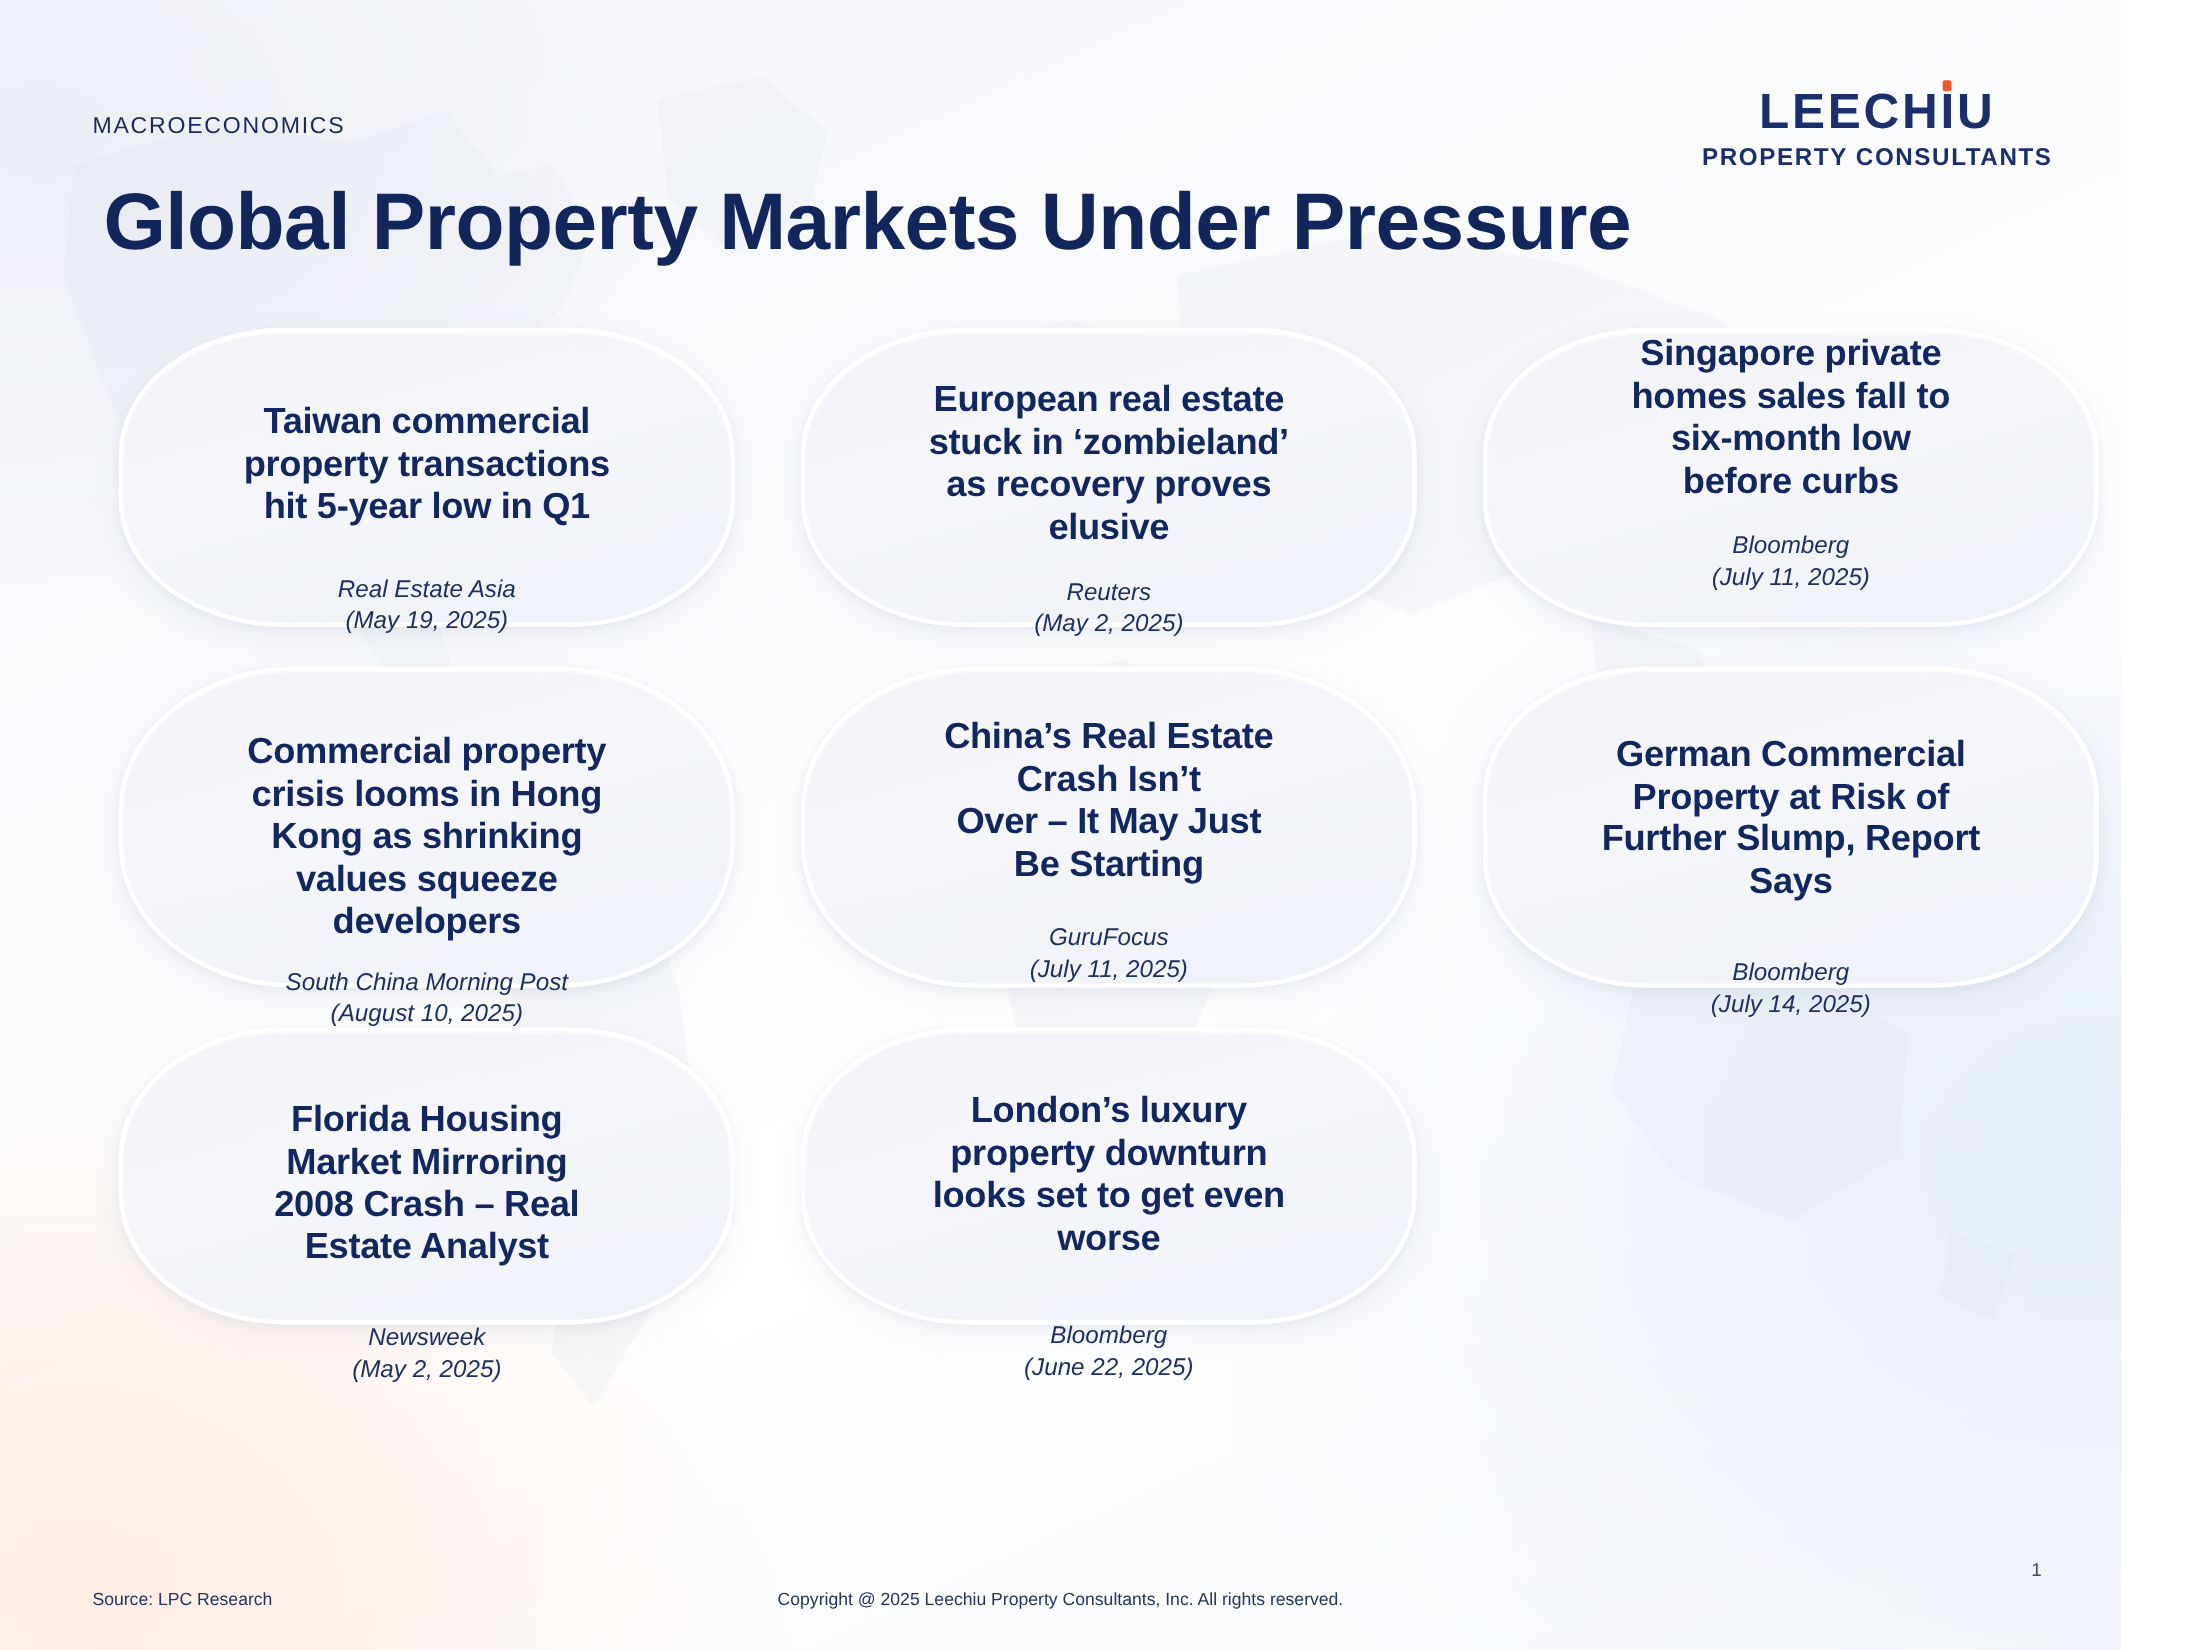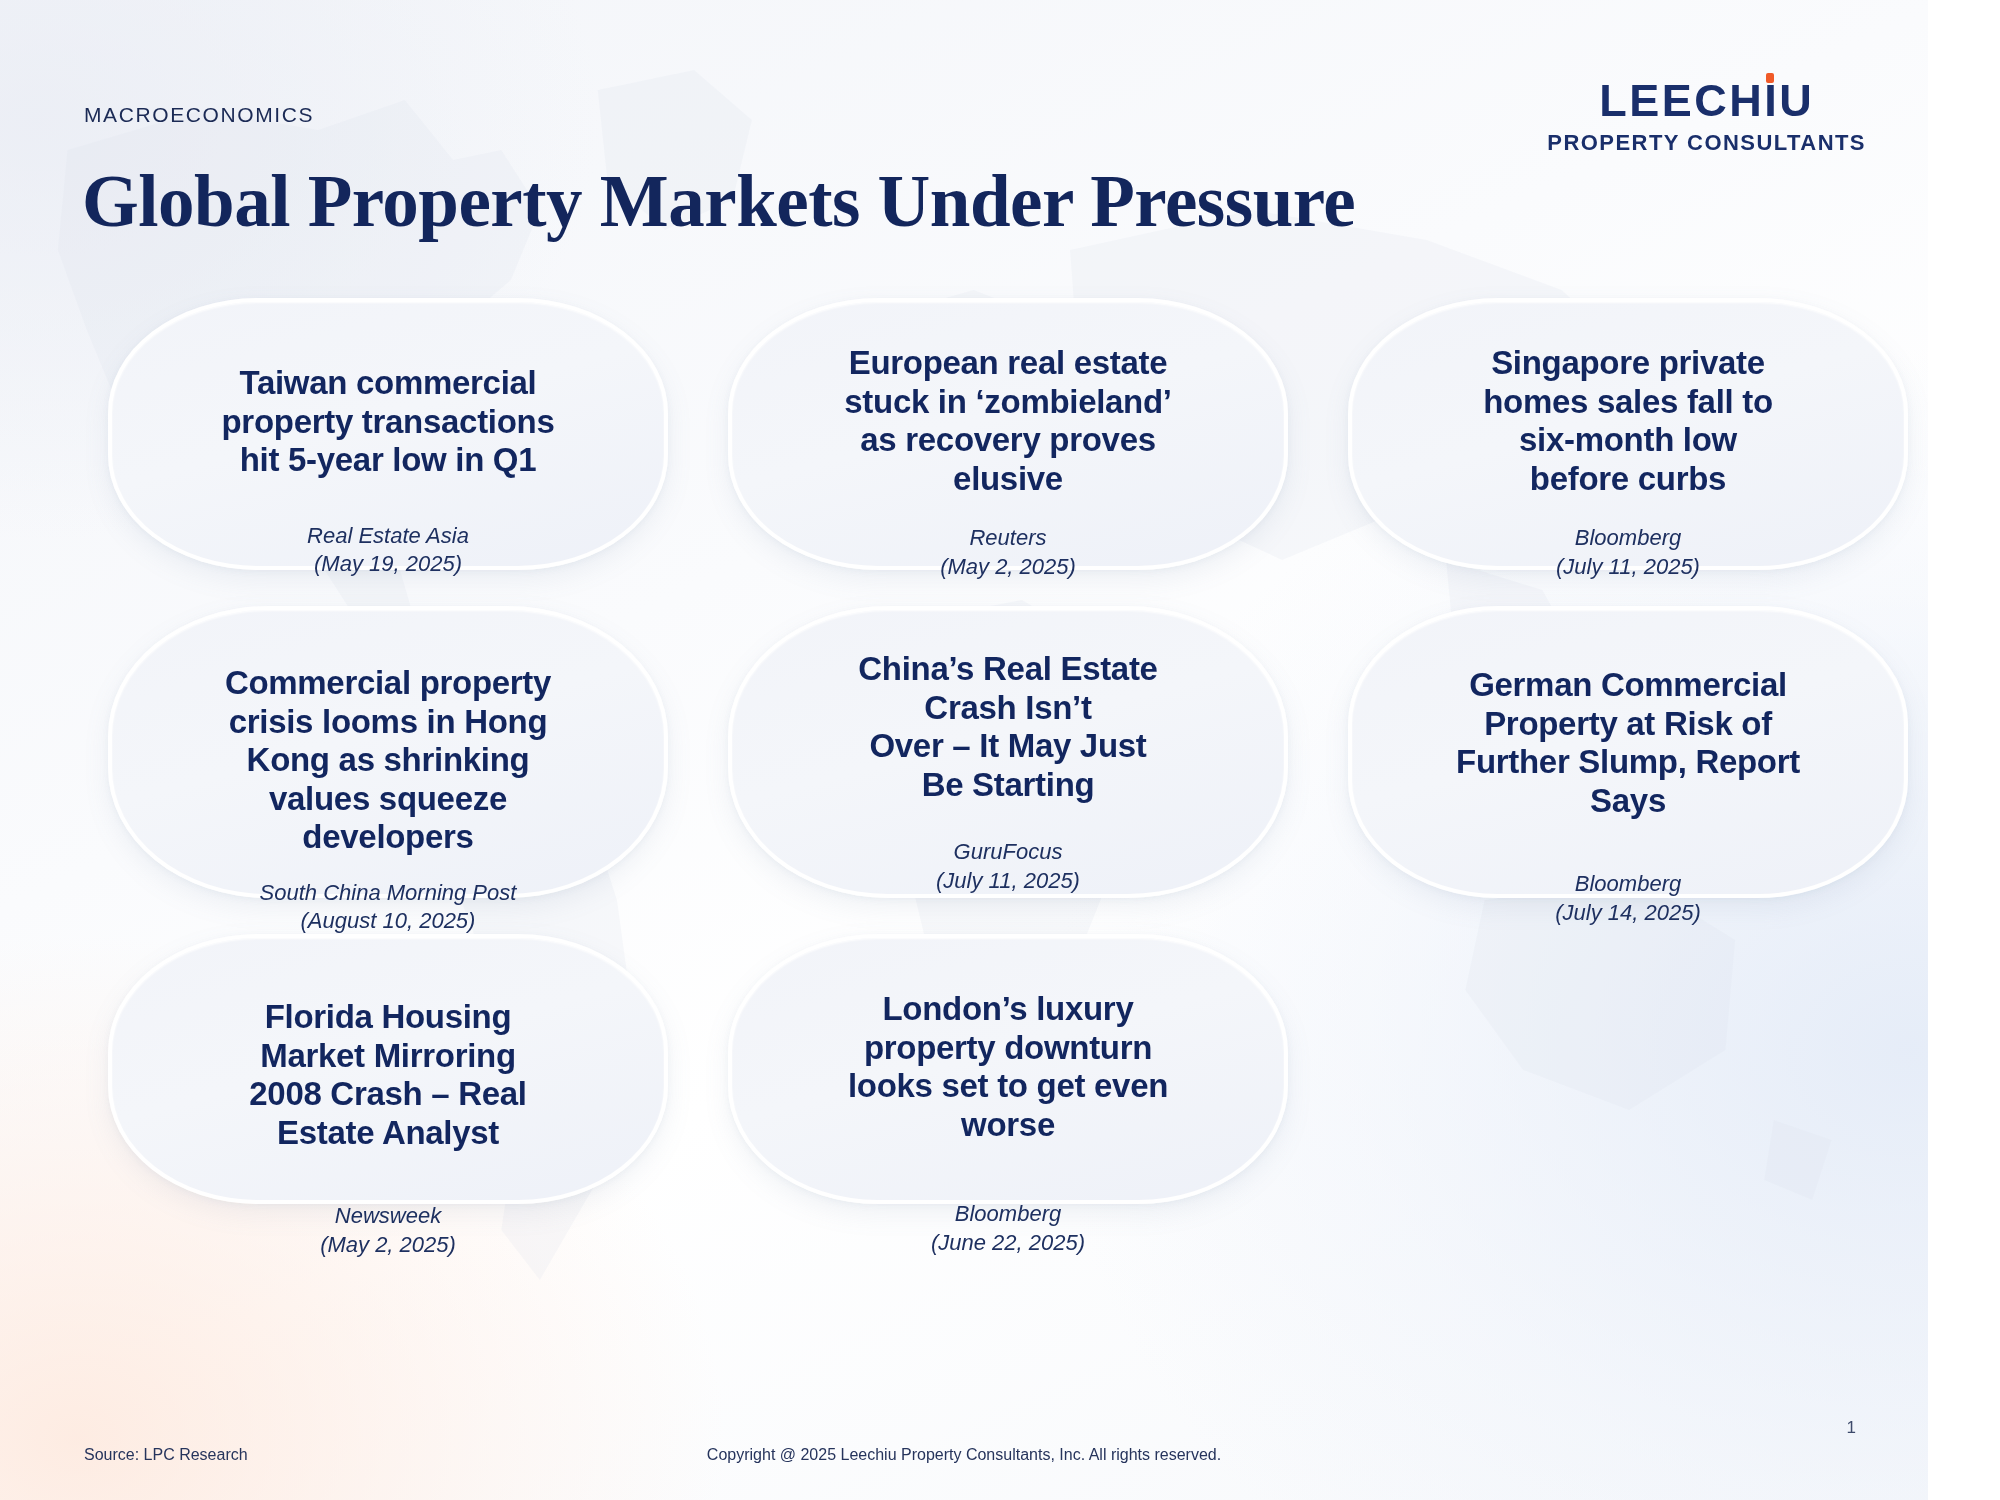--- a/index.html
+++ b/index.html
@@ -34,23 +34,23 @@
     position: absolute;
     left: 84px;
     top: 103px;
     font-size: 21px;
     letter-spacing: 1.6px;
     font-weight: 400;
     color: #1b2a55;
   }
   .page-title {
     position: absolute;
-    left: 82px;
+    left: 94px;
     top: 160px;
-    font-family: Liberation Serif, serif;
+    font-family: Liberation Sans, sans-serif;
     font-weight: 700;
     font-size: 73px;
     letter-spacing: -0.5px;
     color: #13265c;
     white-space: nowrap;
   }
 
   
   .logo {
     position: absolute;
@@ -132,21 +132,21 @@
     color: #1e3060;
     white-space: pre-line;
     font-weight: 400;
   }
 
   
   .c1 .card-headline { margin-top: 62px; }
   .c1 .card-source   { margin-top: 42px; }
   .c2 .card-headline { margin-top: 42px; }
   .c2 .card-source   { margin-top: 26px; }
-  .c3 .card-headline { margin-top: 42px; }
+  .c3 .card-headline { }
   .c3 .card-source   { margin-top: 26px; }
 
   .c4 .card-headline { margin-top: 54px; }
   .c4 .card-source   { margin-top: 22px; }
   .c5 .card-headline { margin-top: 40px; }
   .c5 .card-source   { margin-top: 34px; }
   .c6 .card-headline { margin-top: 82px; }
   .c6 .card-source   { margin-top: 48px; }
 
   .c7 .card-headline { margin-top: 56px; }

